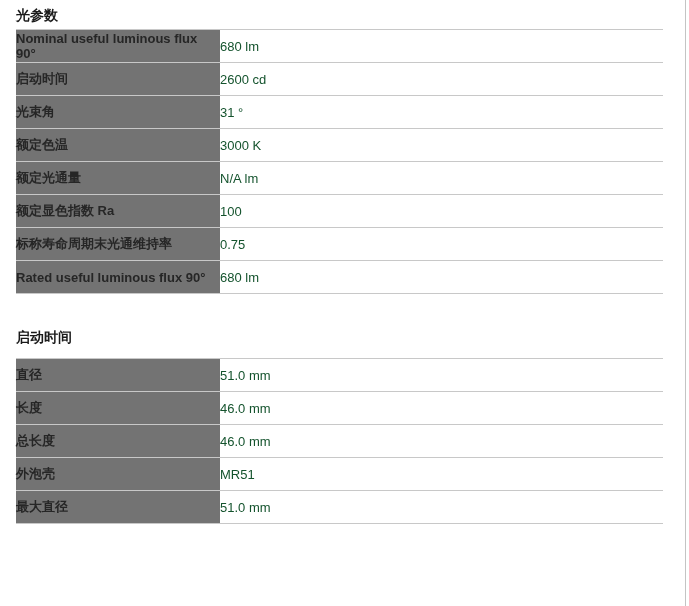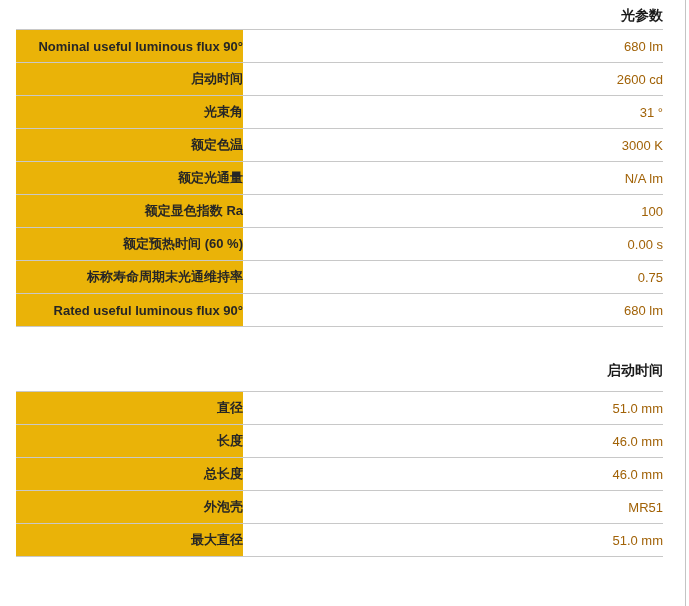--- a/index.html
+++ b/index.html
@@ -21,21 +21,21 @@
     width: 1px;
     height: 606px;
     background: #c4c4c4;
   }
   .content {
     position: absolute;
     left: 16px;
     top: 0;
     width: 647px;
   }
-  .section { display: block; text-align: right; }
+  .section { display: block; }
   .section-title {
     font-size: 14px;
     line-height: 16px;
     font-weight: bold;
     color: #1a1a1a;
     margin: 7px 0 6px 0;
   }
   .section + .section .section-title {
     margin-top: 35px;
     margin-bottom: 13px;
@@ -46,29 +46,29 @@
     border-top: 1px solid #c8c8c8;
   }
   table.spec-table td {
     height: 32px;
     border-bottom: 1px solid #c8c8c8;
     vertical-align: middle;
     font-size: 13px;
     padding: 0;
   }
   td.cell-label {
-    width: 227px;
-    background: #eab308;
+    width: 204px;
+    background: #737373;
     padding-left: 10px;
     font-weight: bold;
     color: #262626;
   }
   td.cell-value {
     padding-left: 12px;
-    color: #a16207;
+    color: #14532d;
     font-weight: normal;
   }
 </style>
 </head>
 <body>
 
 <div class="page">
   <div class="content">
   <section class="section">
     <h2 class="section-title">光参数</h2>
@@ -90,24 +90,20 @@
               <td class="cell-label">额定色温</td>
               <td class="cell-value">3000 K</td>
             </tr>
             <tr>
               <td class="cell-label">额定光通量</td>
               <td class="cell-value">N/A lm</td>
             </tr>
             <tr>
               <td class="cell-label">额定显色指数 Ra</td>
               <td class="cell-value">100</td>
-            </tr>
-            <tr>
-              <td class="cell-label">额定预热时间 (60 %)</td>
-              <td class="cell-value">0.00 s</td>
             </tr>
             <tr>
               <td class="cell-label">标称寿命周期末光通维持率</td>
               <td class="cell-value">0.75</td>
             </tr>
             <tr>
               <td class="cell-label">Rated useful luminous flux 90°</td>
               <td class="cell-value">680 lm</td>
             </tr>
           </tbody>

